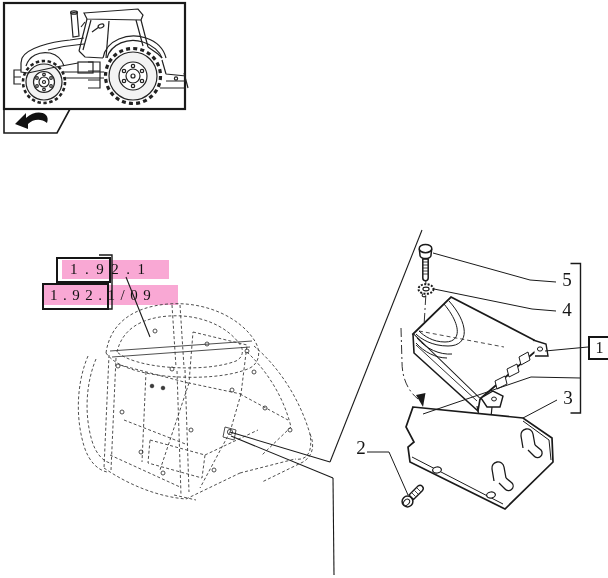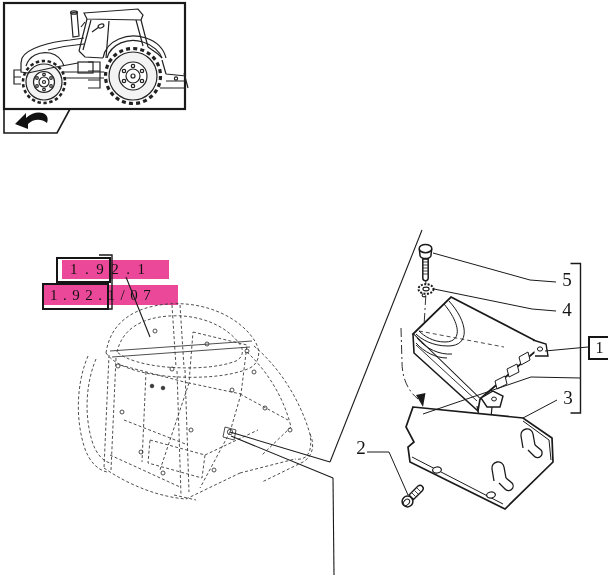--- a/index.html
+++ b/index.html
@@ -2,21 +2,21 @@
 <html><head>
 <meta charset="utf-8">
 <style>
   html,body{margin:0;padding:0;background:#fff;}
   #stage{
     position:relative;width:608px;height:578px;background:#ffffff;
     font-family:"Liberation Serif","DejaVu Serif",serif;overflow:hidden;
   }
   #lineart{position:absolute;left:0;top:0;z-index:3;pointer-events:none;}
   .ref-strip{
-    position:absolute;z-index:1;background:#ec4899;color:#111;
+    position:absolute;z-index:1;background:#f9a8d4;color:#111;
     font-size:15px;white-space:nowrap;z-index:2;
   }
   .ref-box{position:absolute;z-index:4;border:2px solid #151515;background:transparent;}
   #ref1{left:62px;top:260px;width:99px;height:19px;line-height:19px;letter-spacing:7.5px;padding-left:8px;}
   #ref1-box{left:56px;top:257px;width:51px;height:22px;}
   #ref2{left:44px;top:285px;width:128px;height:20px;line-height:20px;letter-spacing:5.5px;padding-left:6px;}
   #ref2-box{left:42px;top:283px;width:63px;height:23px;}
   .callout{
     position:absolute;z-index:4;color:#151515;font-size:19px;width:18px;
     text-align:center;line-height:20px;
@@ -31,21 +31,21 @@
   }
 </style>
 </head>
 <body>
 
 <div id="stage">
 
   <div id="ref1" class="ref-strip">1.92.1</div>
   <div id="ref1-box" class="ref-box"></div>
 
-  <div id="ref2" class="ref-strip">1.92.1/07</div>
+  <div id="ref2" class="ref-strip">1.92.1/09</div>
   <div id="ref2-box" class="ref-box"></div>
 
   <div id="callout-1-box" class="co">1</div>
   <div id="callout-2" class="callout">2</div>
   <div id="callout-3" class="callout">3</div>
   <div id="callout-4" class="callout">4</div>
   <div id="callout-5" class="callout">5</div>
 
   <svg id="lineart" width="608" height="578" viewBox="0 0 608 578">
 

